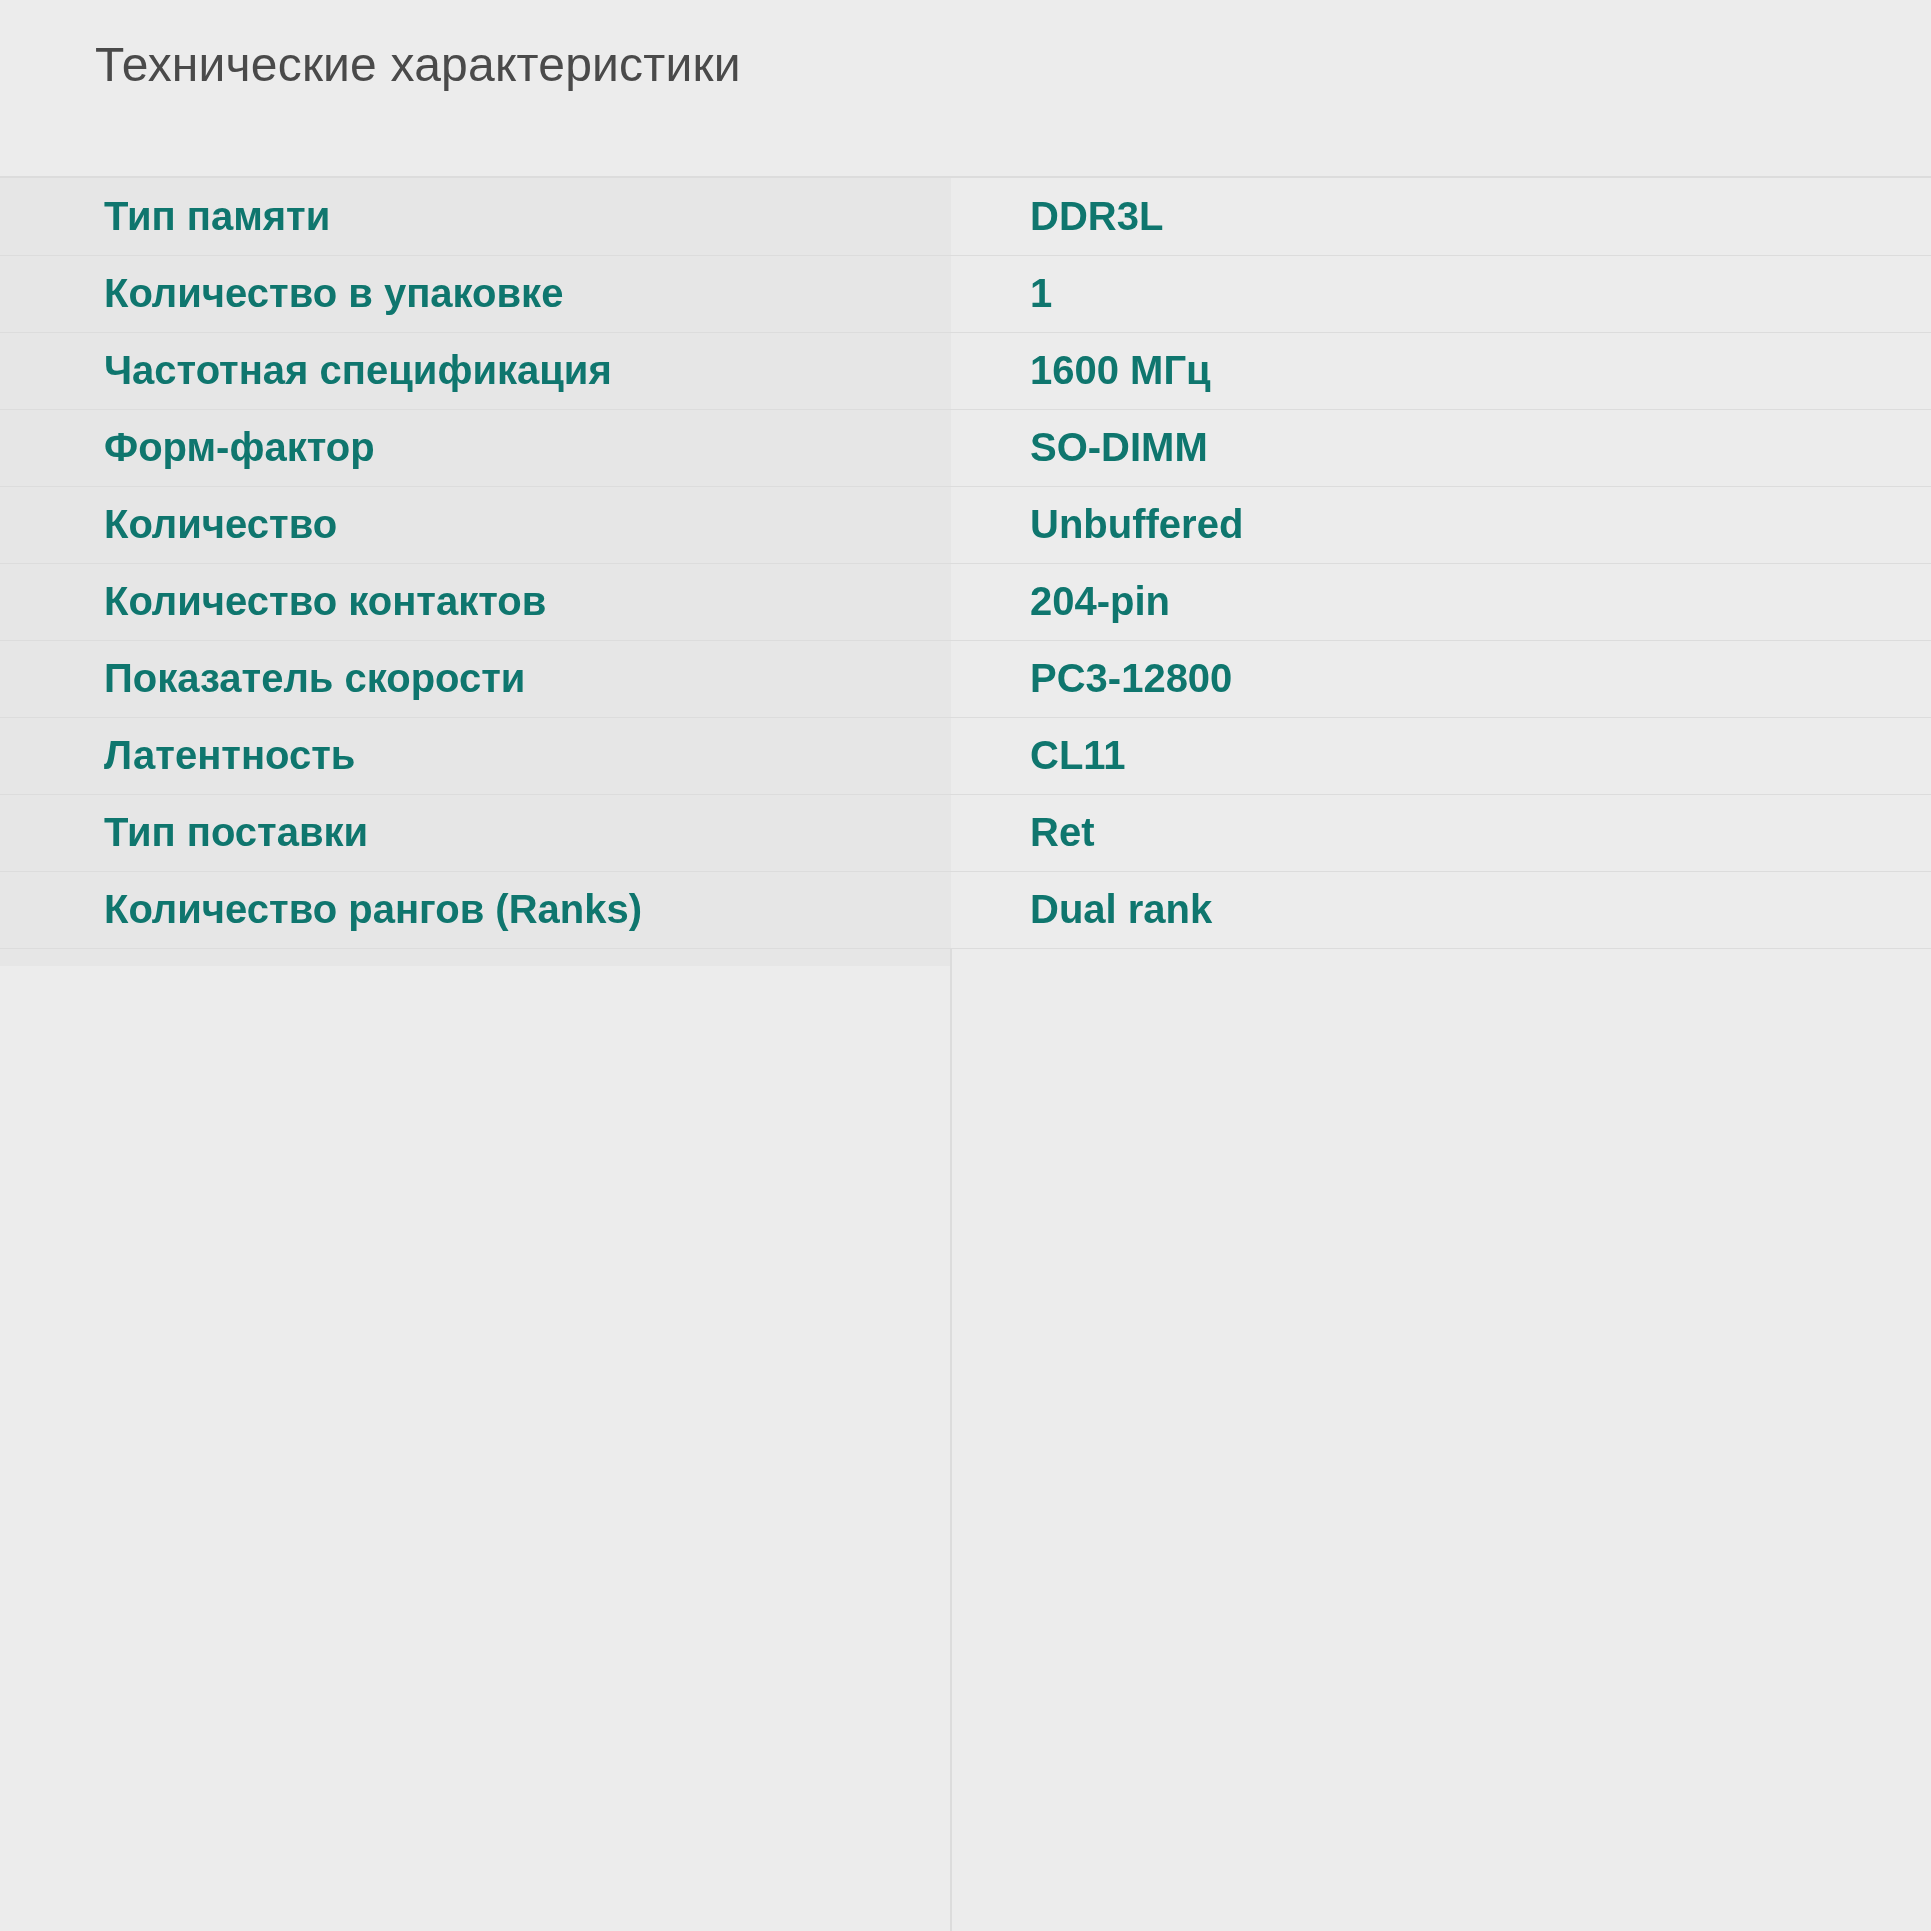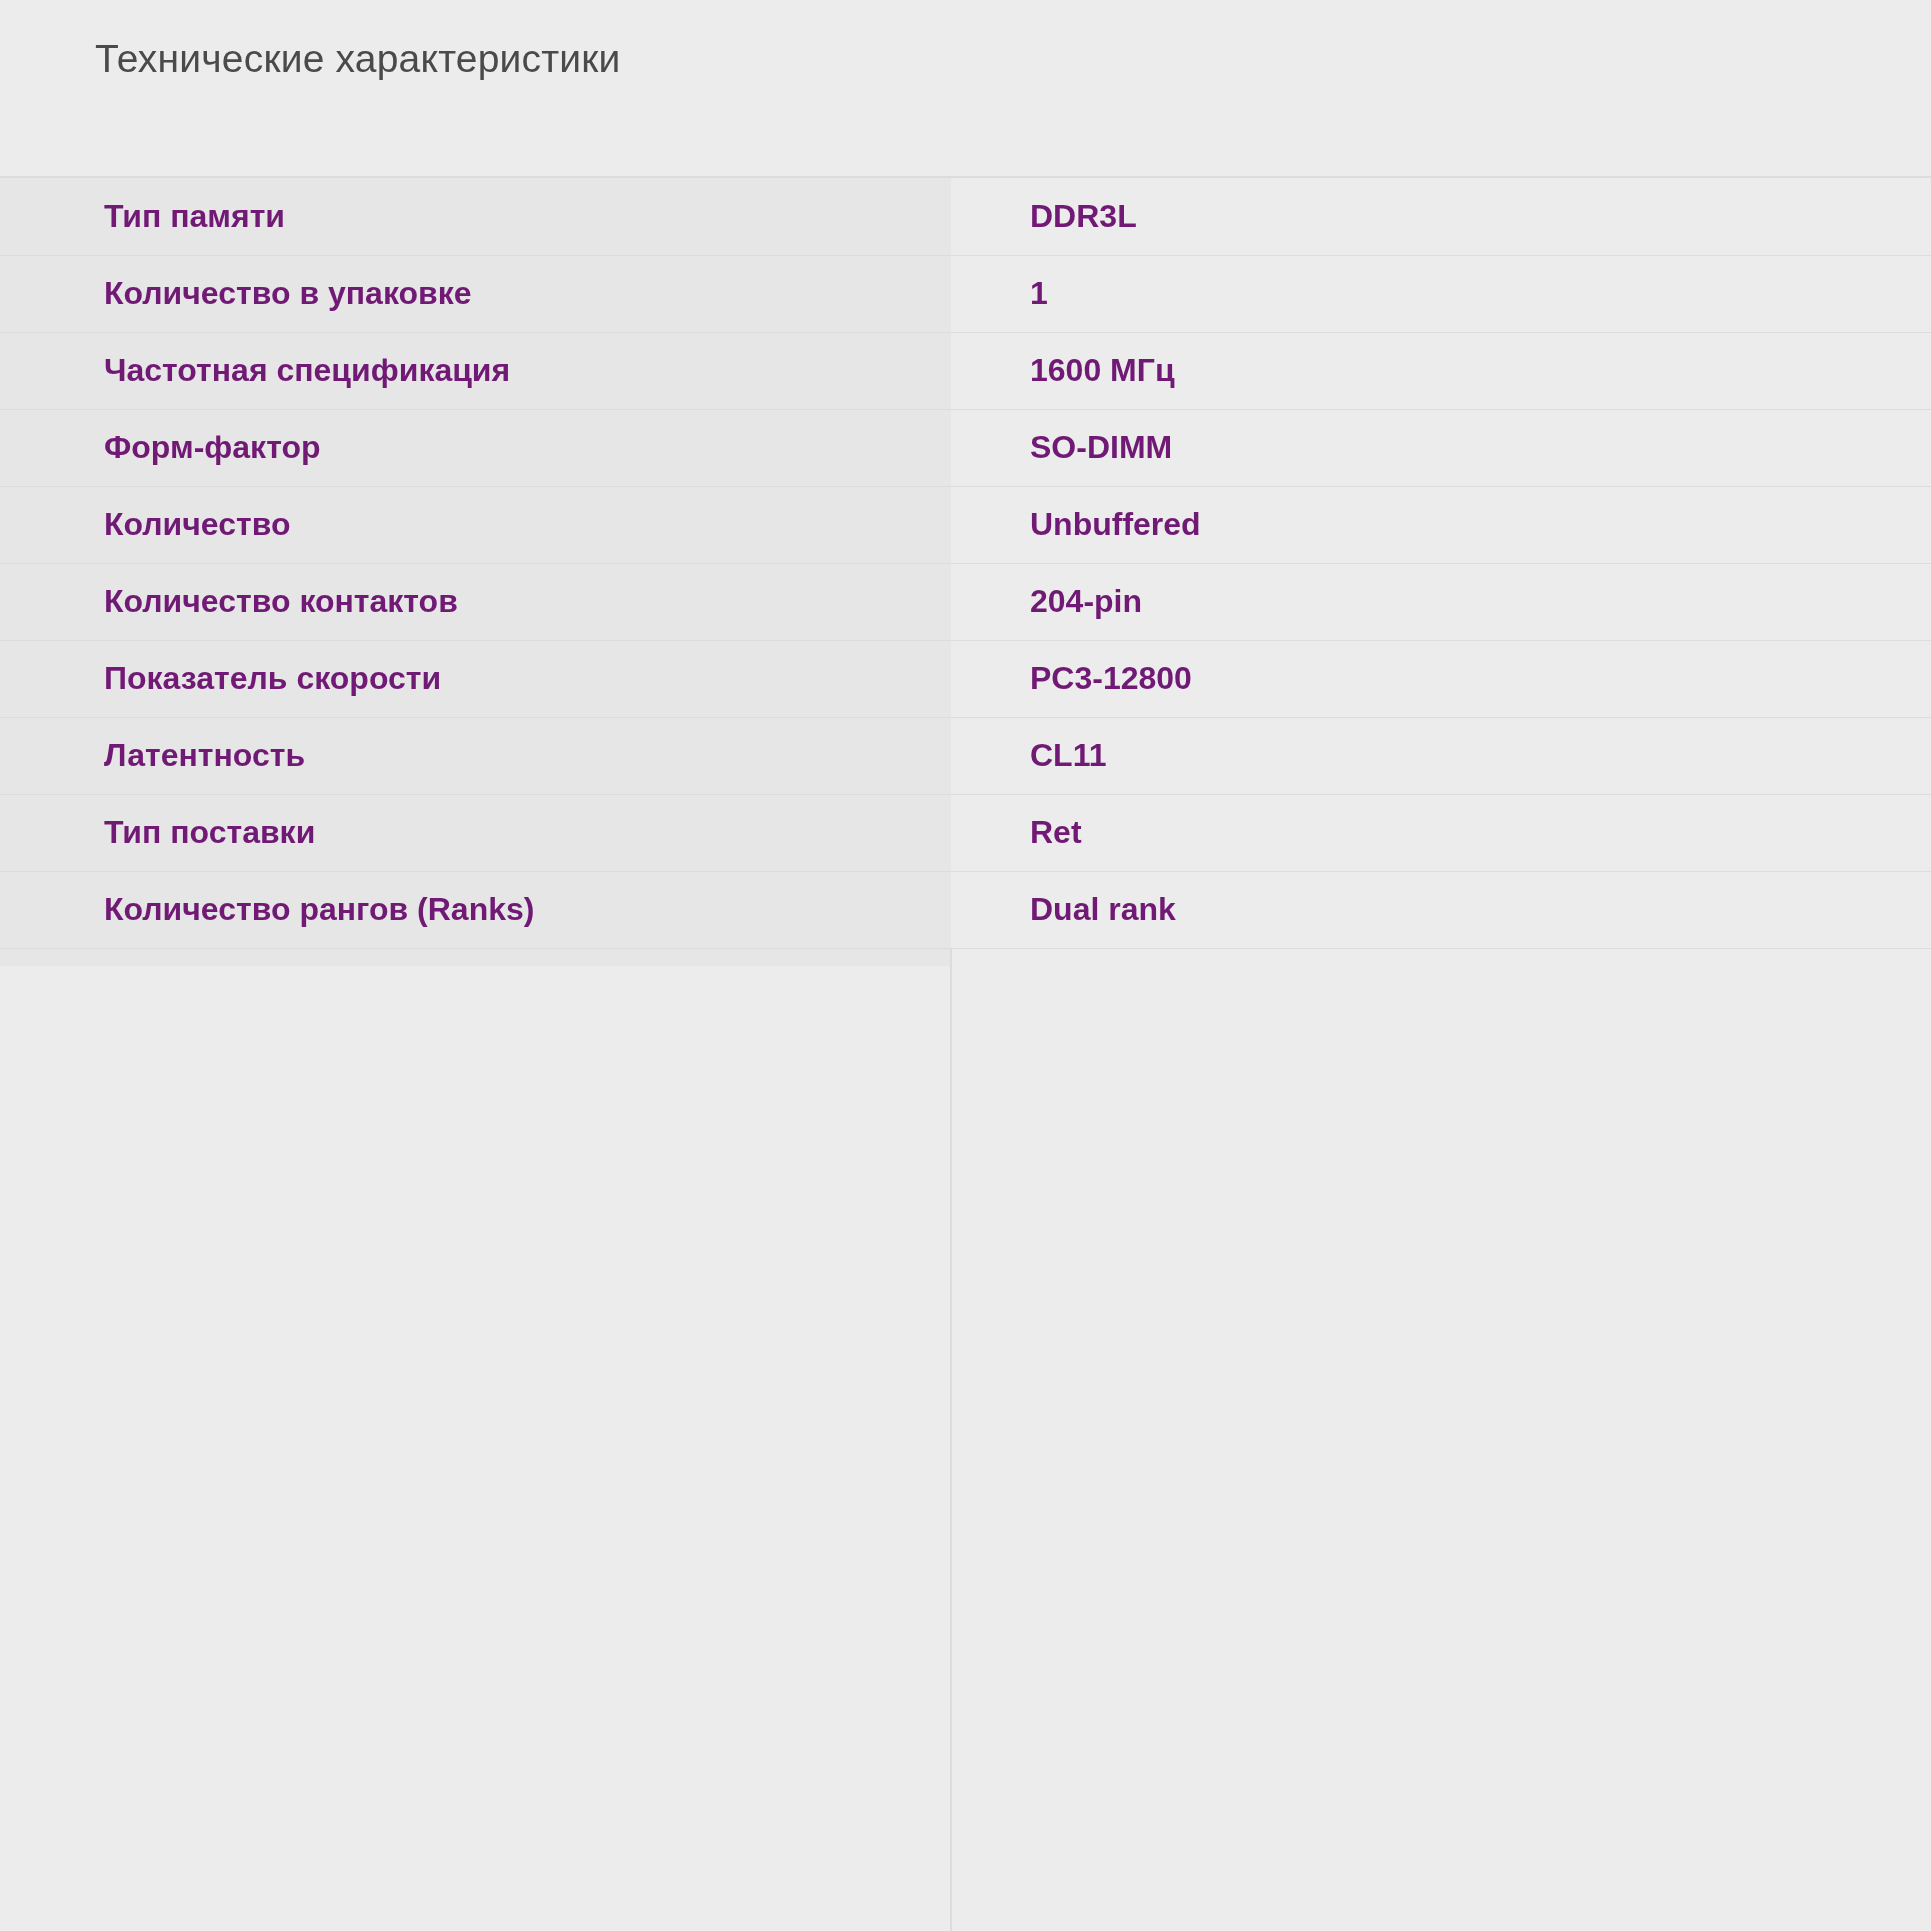--- a/index.html
+++ b/index.html
@@ -17,21 +17,21 @@
     height: 1931px;
     background: #ececec;
     box-sizing: border-box;
     overflow: hidden;
   }
 
   .spec-title {
     position: absolute;
     left: 95px;
     top: 37px;
-    font-size: 39px;
+    font-size: 48px;
     font-weight: 400;
     color: #4a4a4a;
     letter-spacing: 0.2px;
     white-space: nowrap;
   }
 
   .spec-table {
     position: absolute;
     left: 0;
     top: 178px;
@@ -40,23 +40,23 @@
     table-layout: fixed;
   }
 
   .spec-table tr {
     height: 77px;
   }
 
   .spec-table td {
     padding: 0;
     vertical-align: middle;
-    font-size: 32px;
+    font-size: 40px;
     font-weight: bold;
-    color: #701a75;
+    color: #0f766e;
     border-bottom: 1.9px solid #dcdcdc;
     box-sizing: border-box;
   }
 
   .spec-table td.k {
     width: 951px;
     padding-left: 104px;
     background: #e6e6e6;
   }
 

